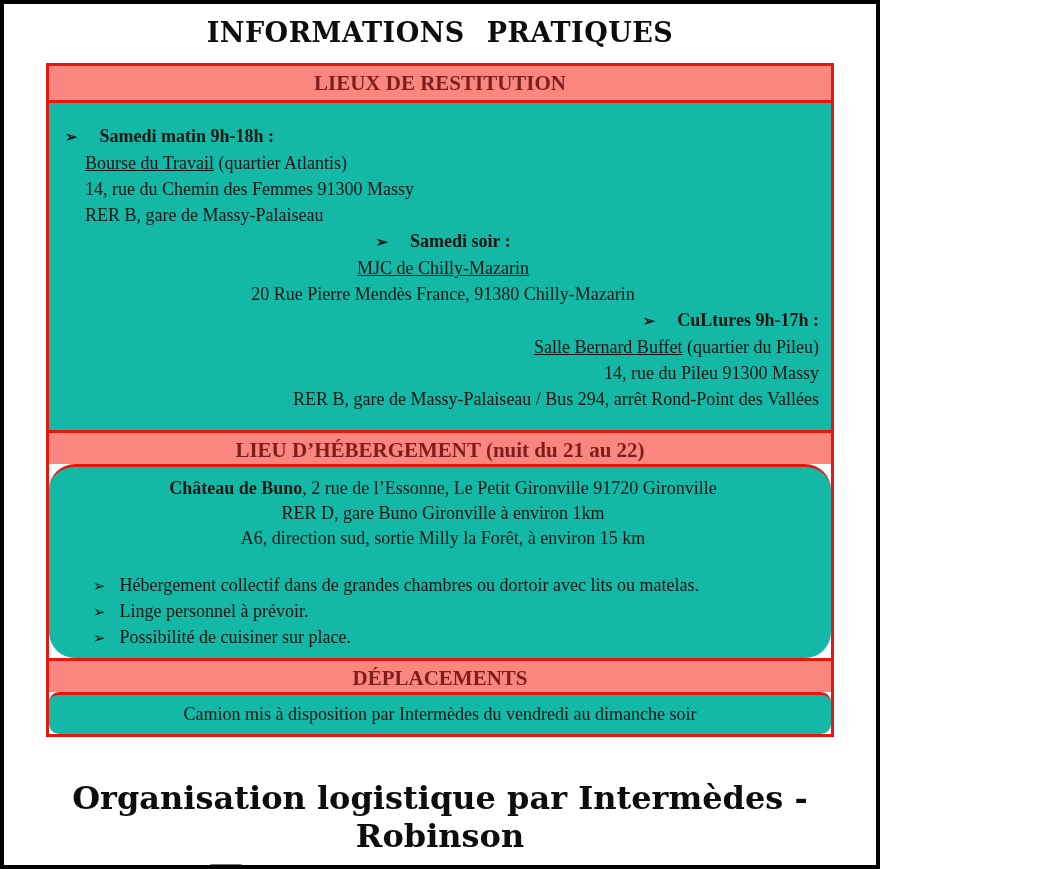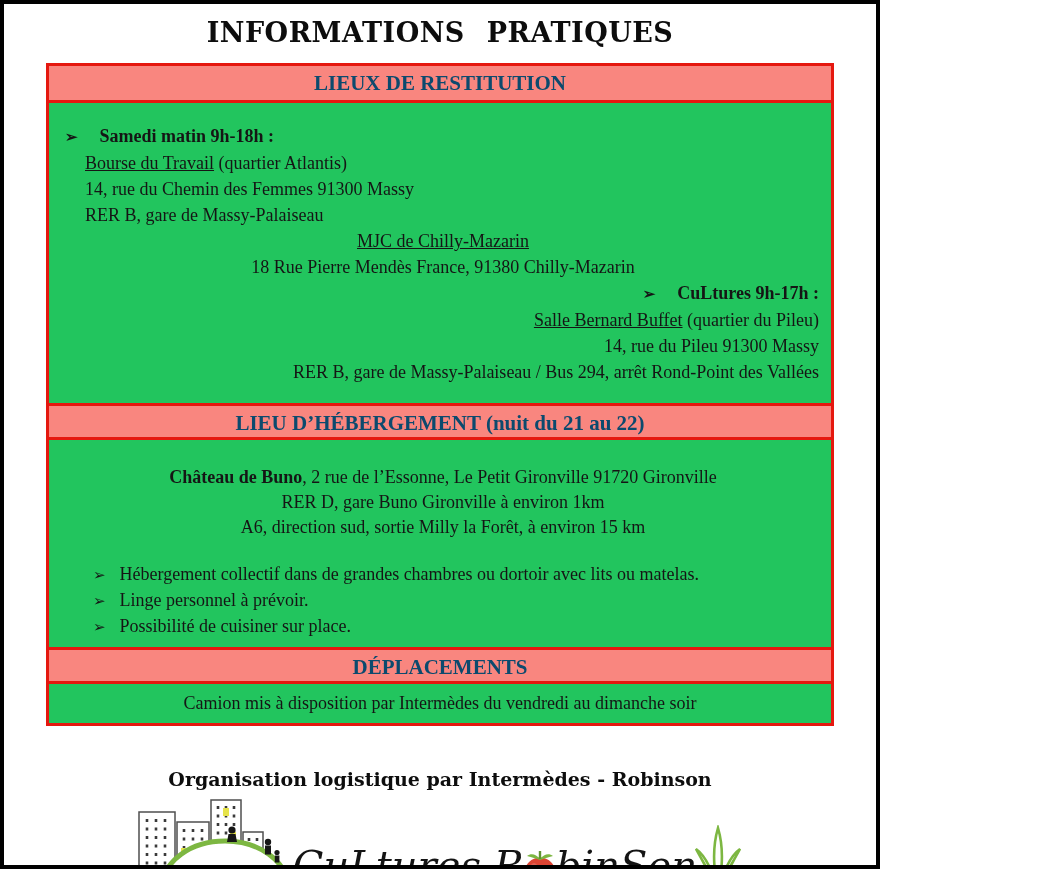--- a/index.html
+++ b/index.html
@@ -28,41 +28,41 @@
   }
   .row { border-top:3px solid #E5180F; }
   .row:first-child { border-top:none; }
   .row.header {
     background:#F9867F;
     text-align:center;
     font-weight:bold;
     font-size:21px;
     line-height:34px;
     height:34px;
-    color:#0c4a6e;
-  }
-  .row.content { background:#22c55e; font-size:18px; }
+    color:#7f1d1d;
+  }
+  .row.content { background:#14b8a6; font-size:18px; }
   .content-restitution { padding:20px 10px 18px 16px; line-height:26px; }
   .block-left  { text-align:left; }
   .block-center{ text-align:center; }
   .block-right { text-align:right; padding-right:2px; }
   .venue-heading { font-weight:bold; }
   .bullet-glyph { font-size:15px; display:inline-block; }
   .venue-heading .bullet-glyph { margin-right:22px; }
   .block-left .sub { margin-left:20px; }
   .uline { text-decoration:underline; }
-  .content-hebergement { padding:25px 10px 7px 16px; line-height:25px; }
+  .content-hebergement { padding:9px 10px 7px 16px; line-height:25px;border-radius:26px; }
   .heberg-center { text-align:center; }
   .bullet-list { margin-top:22px;margin-left:28px; }
   .bullet-item .bullet-glyph { margin-right:14px; }
-  .content-deplacements { text-align:center; line-height:25px; padding:7px 0; }
+  .content-deplacements { text-align:center; line-height:25px; padding:7px 0;border-radius:10px; }
   .footer-title {
     font-family:"DejaVu Serif", serif;
     font-weight:bold;
-    font-size:19px;
+    font-size:32px;
     text-align:center;
     margin-top:42px;
     color:#0d0d0d;
   }
   .logo-row {
     display:flex;
     align-items:flex-end;
     justify-content:center;
     margin-top:0px;
     height:100px;
@@ -100,22 +100,23 @@
 
     <div class="row content content-restitution">
       <div class="block-left">
         <div class="venue-heading"><span class="bullet-glyph">➢</span><span>Samedi matin 9h-18h :</span></div>
         <div class="sub"><span class="uline">Bourse du Travail</span><span> (quartier Atlantis)</span></div>
         <div class="sub">14, rue du Chemin des Femmes 91300 Massy</div>
         <div class="sub">RER B, gare de Massy-Palaiseau</div>
       </div>
 
       <div class="block-center">
+        <div class="venue-heading"><span class="bullet-glyph">➢</span><span>Samedi soir :</span></div>
         <div><span class="uline">MJC de Chilly-Mazarin</span></div>
-        <div>18 Rue Pierre Mendès France, 91380 Chilly-Mazarin</div>
+        <div>20 Rue Pierre Mendès France, 91380 Chilly-Mazarin</div>
       </div>
 
       <div class="block-right">
         <div class="venue-heading"><span class="bullet-glyph">➢</span><span>CuLtures 9h-17h :</span></div>
         <div><span class="uline">Salle Bernard Buffet</span><span> (quartier du Pileu)</span></div>
         <div>14, rue du Pileu 91300 Massy</div>
         <div>RER B, gare de Massy-Palaiseau / Bus 294, arrêt Rond-Point des Vallées</div>
       </div>
     </div>
 

